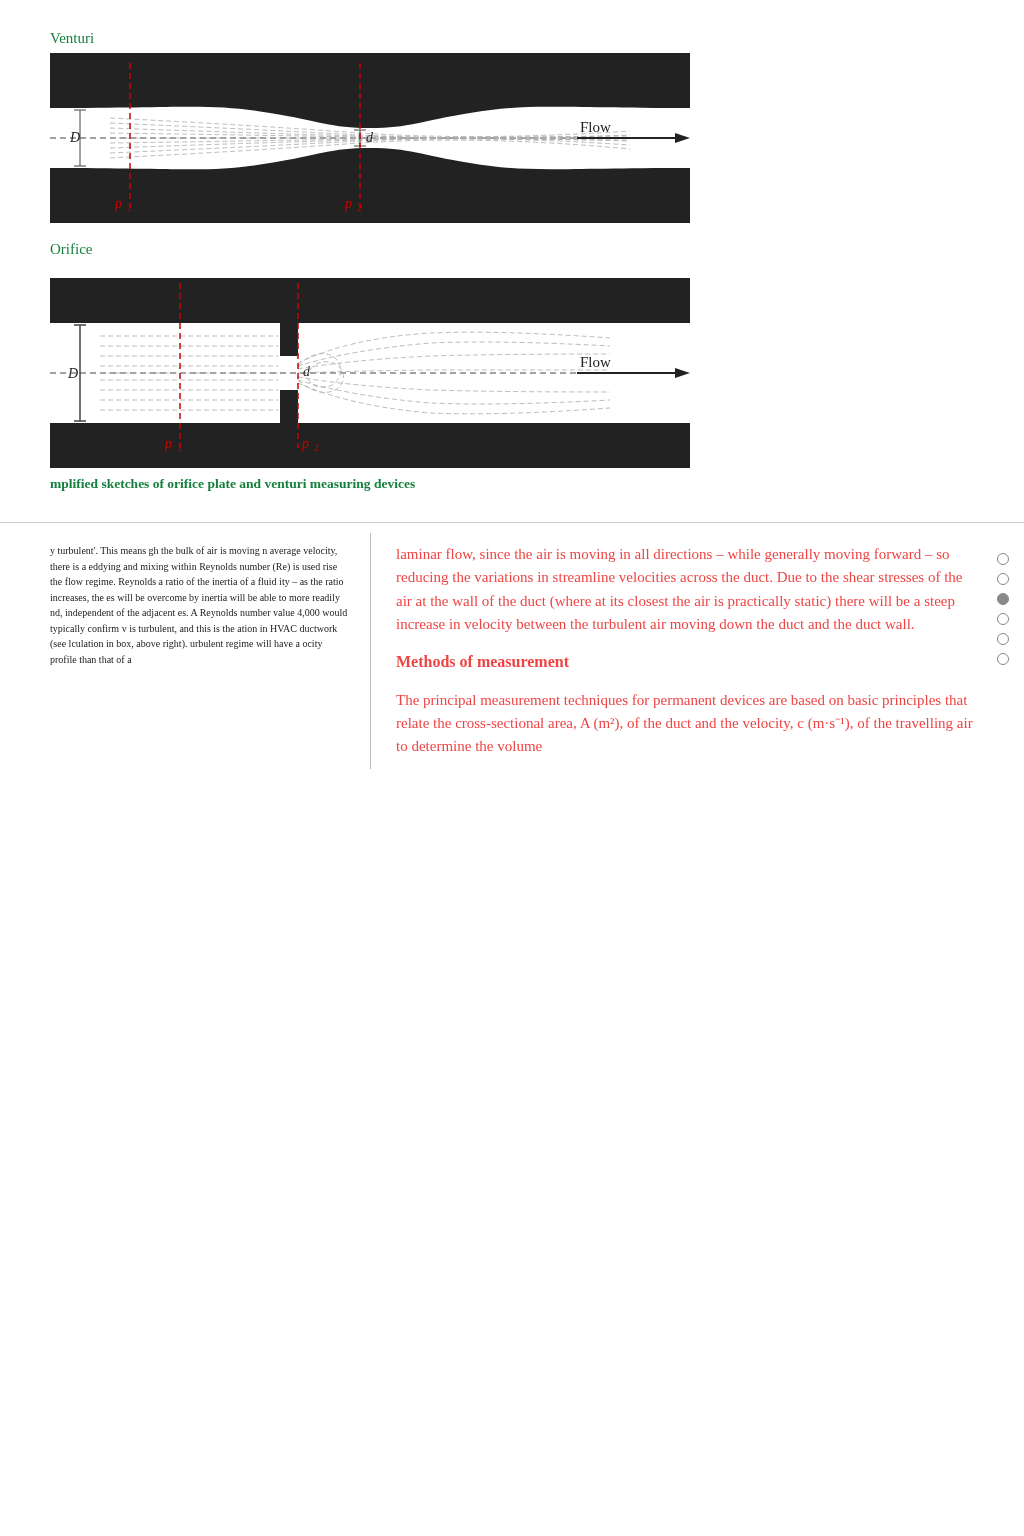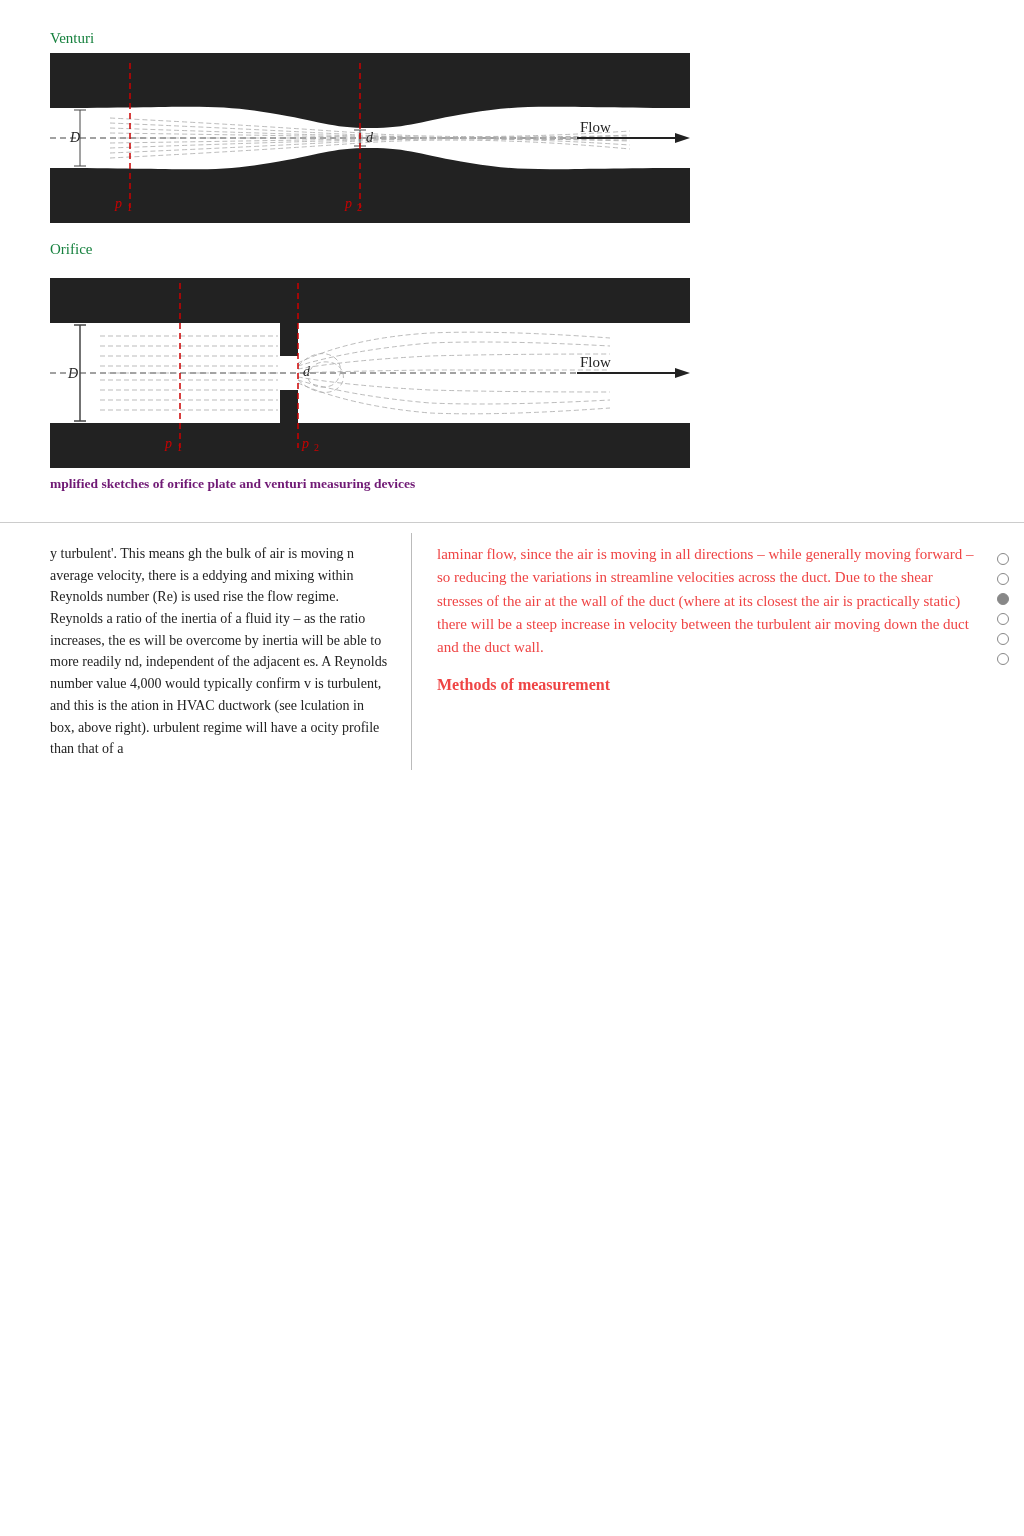--- a/index.html
+++ b/index.html
@@ -44,34 +44,34 @@
       width: 640px;
       height: 190px;
       margin-top: 20px;
     }
 
     .caption {
       font-size: 13.5px;
       font-weight: bold;
       margin-top: 8px;
       margin-bottom: 20px;
-      color: #701a75;
+      color: #15803d;
     }
 
     
     .content-area {
       display: flex;
       padding: 10px 0 20px 0;
       border-top: 1px solid #ccc;
     }
 
     .left-col {
-      width: 412px;
+      width: 371px;
       padding: 10px 20px 10px 50px;
-      font-size: 14px;
+      font-size: 10px;
       line-height: 1.55;
       color: #222;
       border-right: 1px solid #bbb;
       flex-shrink: 0;
     }
 
     .right-col {
       flex: 1;
       padding: 10px 50px 10px 25px;
       font-size: 15px;
@@ -249,20 +249,21 @@
 ation in HVAC ductwork (see
 lculation in box, above right).
 urbulent regime will have a
 ocity profile than that of a</p>
   </div>
 
   <div class="right-col">
     <p>laminar flow, since the air is moving in all directions – while generally moving forward – so reducing the variations in streamline velocities across the duct. Due to the shear stresses of the air at the wall of the duct (where at its closest the air is practically static) there will be a steep increase in velocity between the turbulent air moving down the duct and the duct wall.</p>
 
     <div class="section-heading">Methods of measurement</div>
+    <p>The principal measurement techniques for permanent devices are based on basic principles that relate the cross-sectional area, A (m²), of the duct and the velocity, c (m·s⁻¹), of the travelling air to determine the volume</p>
 
     <div class="right-col-nav">
       <div class="nav-dot"></div>
       <div class="nav-dot"></div>
       <div class="nav-dot active"></div>
       <div class="nav-dot"></div>
       <div class="nav-dot"></div>
       <div class="nav-dot"></div>
     </div>
   </div>

